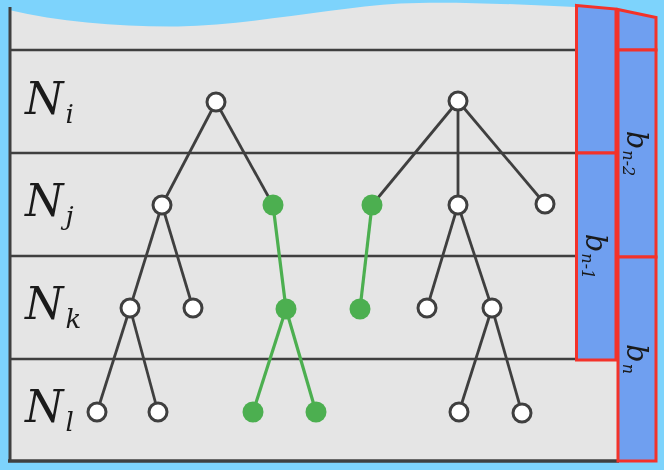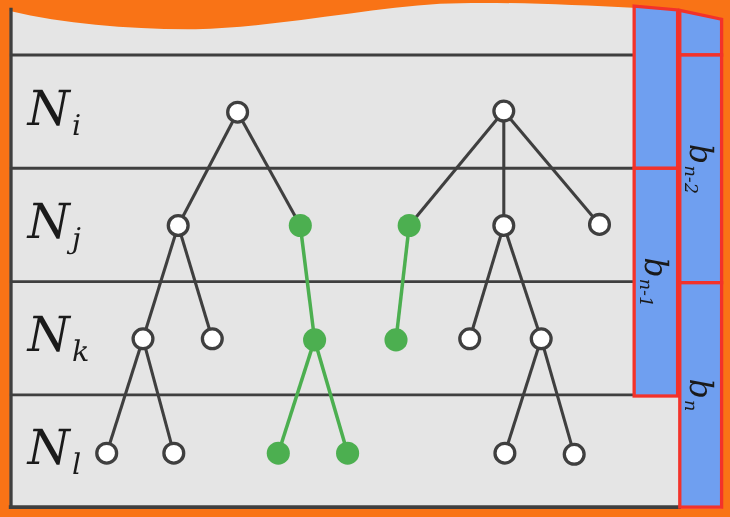--- a/index.html
+++ b/index.html
@@ -5,21 +5,21 @@
   html, body {
     margin: 0;
     padding: 0;
     background: #ffffff;
     font-family: "DejaVu Serif", serif;
   }
   #stage {
     position: relative;
     width: 664px;
     height: 470px;
-    background: #f97316;
+    background: #7dd3fc;
     overflow: hidden;
   }
   #figure-svg { display: block; }
   .level-label {
     font-family: "DejaVu Serif", serif;
     font-style: italic;
   }
   .bucket-label {
     font-family: "DejaVu Serif", serif;
     font-style: italic;

